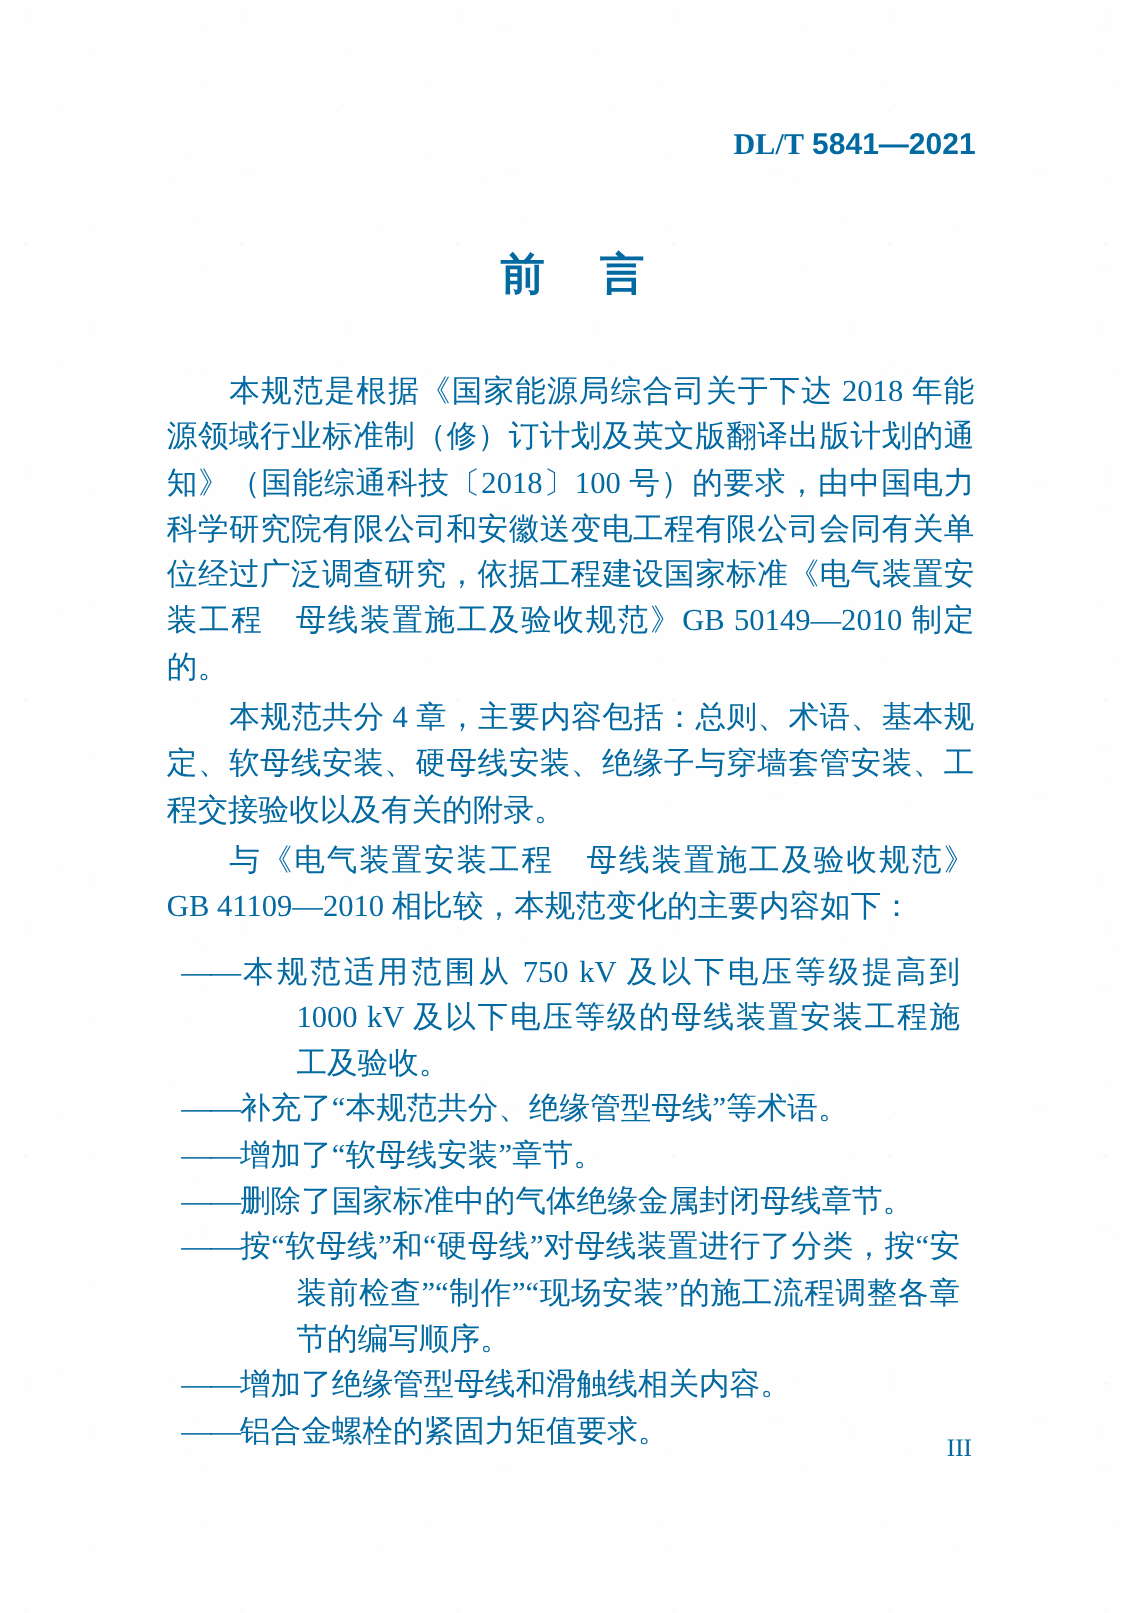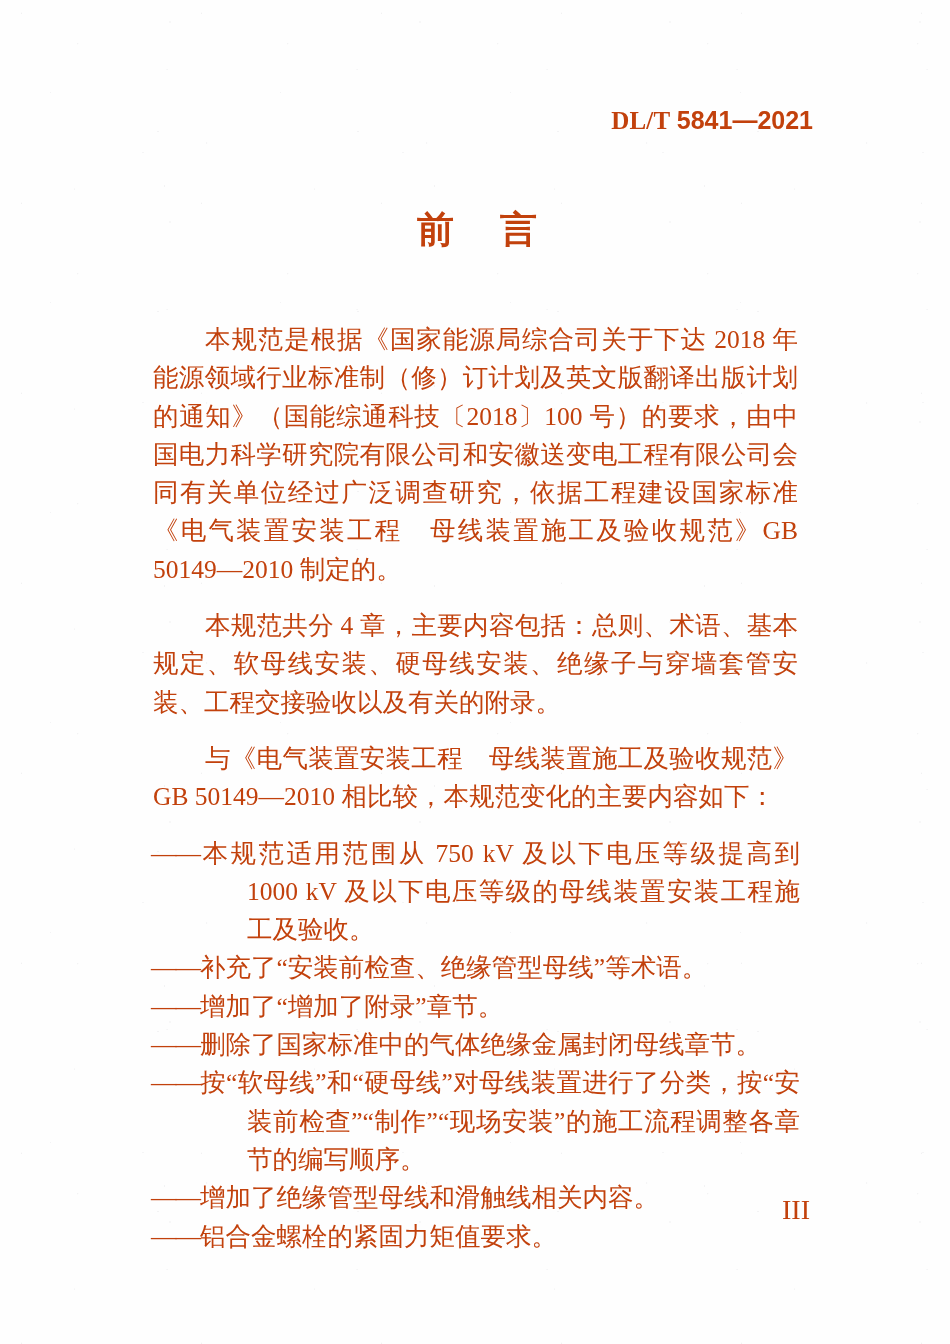--- a/index.html
+++ b/index.html
@@ -7,21 +7,21 @@
     padding: 0;
     background: #ffffff;
   }
   .page {
     position: relative;
     width: 950px;
     height: 1344px;
     background: #fefefe;
     overflow: hidden;
     font-family: "Liberation Serif", "DejaVu Serif", serif;
-    color: #c2410c;
+    color: #0369a1;
   }
   
   .scan-noise {
     position: absolute;
     inset: 0;
     pointer-events: none;
     opacity: 0.5;
     background-image:
       radial-gradient(circle at 12% 7%, rgba(140,140,150,0.22) 0.6px, transparent 0.9px),
       radial-gradient(circle at 37% 19%, rgba(140,140,150,0.18) 0.6px, transparent 0.9px),
@@ -78,21 +78,21 @@
     position: absolute;
     top: 303px;
     left: 135px;
     width: 681px;
     font-size: 25.5px;
     line-height: 38.3px;
     text-align: justify;
     text-justify: inter-ideograph;
   }
   p.para {
-    margin: 18px;
+    margin: 4px;
     text-indent: 52px;
     text-align: justify;
   }
   ul.change-list {
     list-style: none;
     margin: 16px;
     padding: 0;
   }
   li.change-item {
     margin: 0;
@@ -102,21 +102,21 @@
   }
   .dash-lead {
     letter-spacing: -1px;
   }
 
   
   .folio {
     position: absolute;
     top: 1196px;
     right: 140px;
-    font-size: 28px;
+    font-size: 21px;
     font-family: "Liberation Serif", "DejaVu Serif", serif;
     line-height: 1;
     text-align: center;
   }
 </style>
 </head>
 <body>
 
 <div class="page">
 
@@ -125,26 +125,26 @@
   <div class="running-header">
     <span class="rh-prefix">DL/T</span><span>&nbsp;</span><span class="rh-number">5841—2021</span>
   </div>
 
   <div class="section-title">前言</div>
 
   <div class="body-block">
 
     <p class="para">本规范是根据《国家能源局综合司关于下达 2018 年能源领域行业标准制（修）订计划及英文版翻译出版计划的通知》（国能综通科技〔2018〕100 号）的要求，由中国电力科学研究院有限公司和安徽送变电工程有限公司会同有关单位经过广泛调查研究，依据工程建设国家标准《电气装置安装工程　母线装置施工及验收规范》GB 50149—2010 制定的。</p>
     <p class="para">本规范共分 4 章，主要内容包括：总则、术语、基本规定、软母线安装、硬母线安装、绝缘子与穿墙套管安装、工程交接验收以及有关的附录。</p>
-    <p class="para">与《电气装置安装工程　母线装置施工及验收规范》GB 50149—2010 相比较，本规范变化的主要内容如下：</p>
+    <p class="para">与《电气装置安装工程　母线装置施工及验收规范》GB 41109—2010 相比较，本规范变化的主要内容如下：</p>
 
     <ul class="change-list">
       <li class="change-item"><span class="dash-lead">——</span><span>本规范适用范围从 750 kV 及以下电压等级提高到 1000 kV 及以下电压等级的母线装置安装工程施工及验收。</span></li>
-      <li class="change-item"><span class="dash-lead">——</span><span>补充了“安装前检查、绝缘管型母线”等术语。</span></li>
-      <li class="change-item"><span class="dash-lead">——</span><span>增加了“增加了附录”章节。</span></li>
+      <li class="change-item"><span class="dash-lead">——</span><span>补充了“本规范共分、绝缘管型母线”等术语。</span></li>
+      <li class="change-item"><span class="dash-lead">——</span><span>增加了“软母线安装”章节。</span></li>
       <li class="change-item"><span class="dash-lead">——</span><span>删除了国家标准中的气体绝缘金属封闭母线章节。</span></li>
       <li class="change-item"><span class="dash-lead">——</span><span>按“软母线”和“硬母线”对母线装置进行了分类，按“安装前检查”“制作”“现场安装”的施工流程调整各章节的编写顺序。</span></li>
       <li class="change-item"><span class="dash-lead">——</span><span>增加了绝缘管型母线和滑触线相关内容。</span></li>
       <li class="change-item"><span class="dash-lead">——</span><span>铝合金螺栓的紧固力矩值要求。</span></li>
     </ul>
 
   </div>
 
   <div class="folio">III</div>
 

